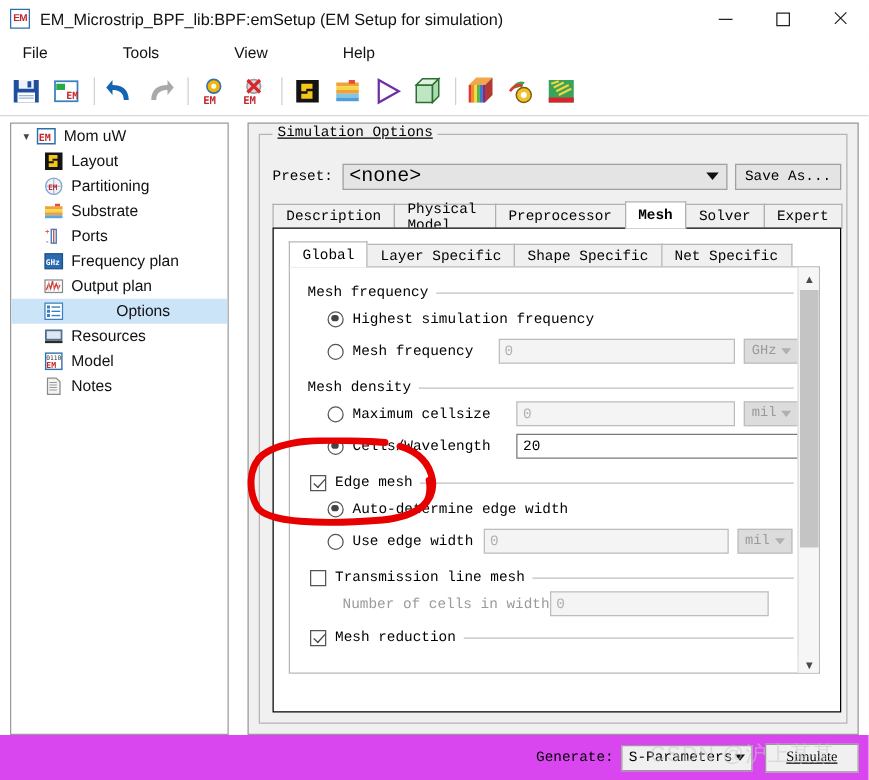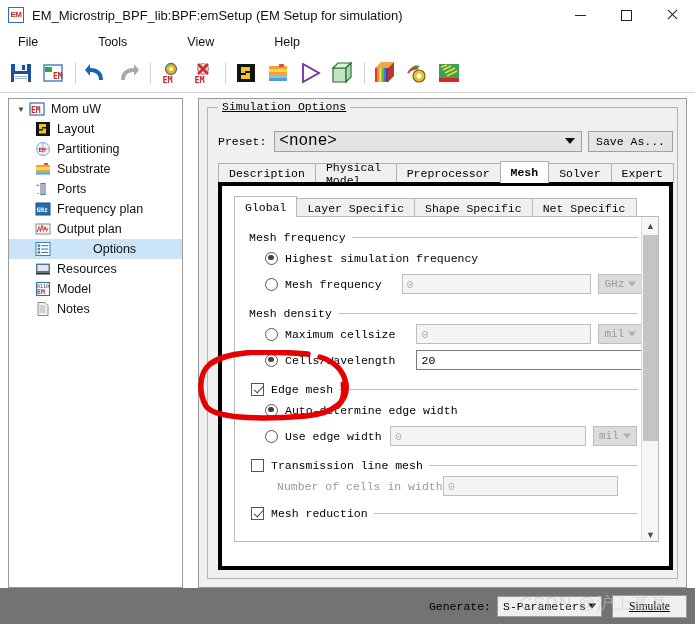--- a/index.html
+++ b/index.html
@@ -134,21 +134,21 @@
     height:20px; padding:0 10px; display:flex; align-items:center;
     background:#f0f0f0; border:1px solid #b0b0b0; border-bottom:none;
     font-family:"Liberation Mono", monospace; font-size:11.5px; color:#000;
     margin-right:-1px;
   }
   .otab.active {
     background:#ffffff; height:22px; font-weight:bold; z-index:3; position:relative;
   }
   #outer-tabpane {
     position:absolute; left:10px; top:74px; width:455px; height:388px;
-    background:#ffffff; border:4px solid #000000;
+    background:#ffffff; border:1px solid #000000;
   }
 
   
   #inner-tabs {
     position:absolute; left:12px; top:10px; width:425px; height:21px;
     display:flex; align-items:flex-end;
   }
   .itab {
     height:19px; padding:0 10px; display:flex; align-items:center;
     background:#f0f0f0; border:1px solid #b8b8b8; border-bottom:none;
@@ -230,21 +230,21 @@
   }
   .unitcombo .uarrow {
     position:absolute; right:5px; top:50%; transform:translateY(-50%);
     width:0; height:0; border-left:4px solid transparent; border-right:4px solid transparent;
     border-top:5px solid #b0b0b0;
   }
 
   
   #bottombar {
     position:absolute; left:0; bottom:0; width:695px; height:36px;
-    background:#737373; display:flex; align-items:center; justify-content:flex-end;
+    background:#d946ef; display:flex; align-items:center; justify-content:flex-end;
     padding-right:8px;
   }
   #gen-label { font-family:"Liberation Mono", monospace; font-size:11.5px; margin-right:6px; }
   #gen-combo {
     width:105px; height:21px; background:#f0f0f0; border:1px solid #9a9a9a;
     display:flex; align-items:center; padding-left:5px; position:relative;
     font-family:"Liberation Mono", monospace; font-size:11.5px;
   }
   #gen-arrow {
     position:absolute; right:5px; top:50%; transform:translateY(-50%);

